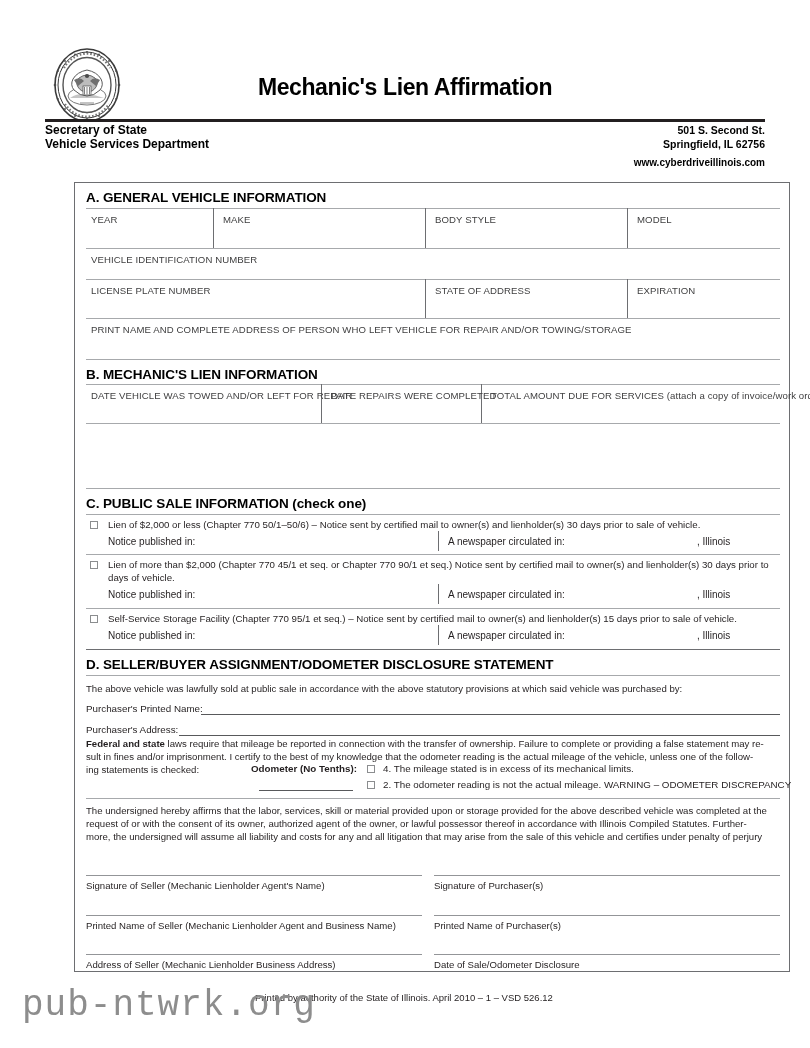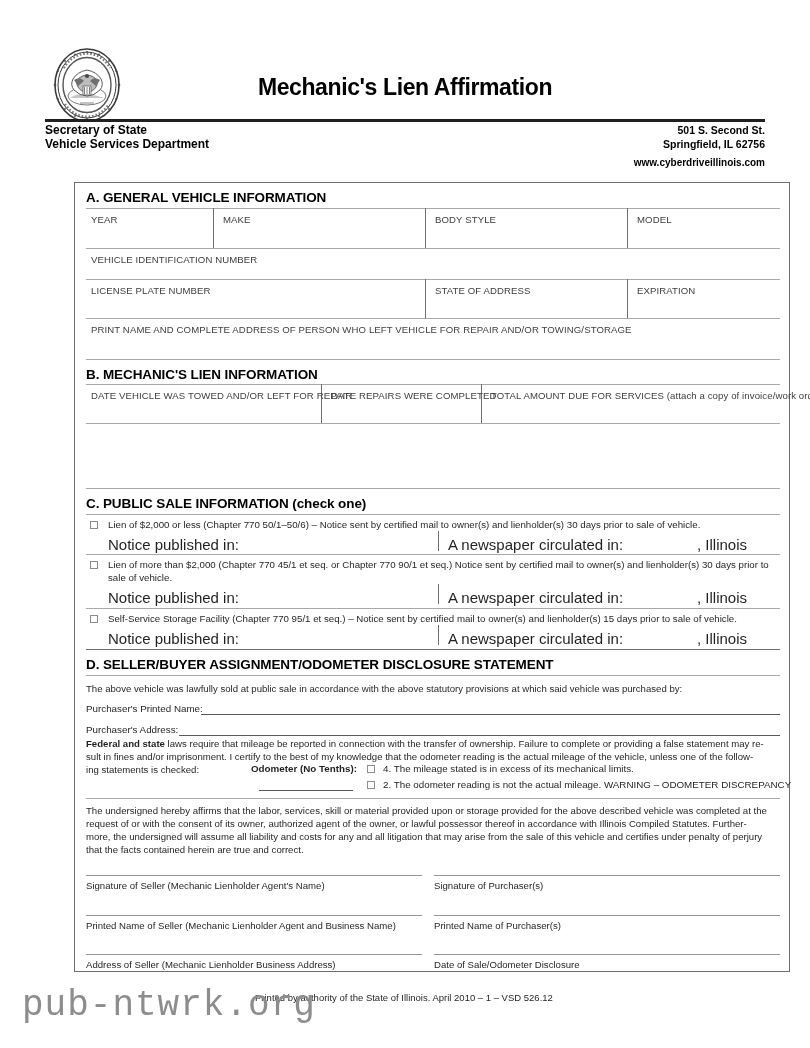--- a/index.html
+++ b/index.html
@@ -131,21 +131,21 @@
     box-sizing: border-box;
   }
   .ctext {
     position: absolute;
     font-size: 9.7px;
     color: #231f20;
     line-height: 13px;
   }
   .csub {
     position: absolute;
-    font-size: 15px;
+    font-size: 10px;
     color: #231f20;
   }
 
   
   .dpara {
     position: absolute;
     font-size: 9.6px;
     line-height: 13.2px;
     color: #231f20;
     text-align: justify;
@@ -315,21 +315,21 @@
     <div class="cbox" style="left:15px; top:338px;"></div>
     <div class="ctext" style="left:33px; top:335px;">Lien of $2,000 or less (Chapter 770 50/1–50/6) – Notice sent by certified mail to owner(s) and lienholder(s) 30 days prior to sale of vehicle.</div>
     <div class="csub" style="left:33px; top:353px;">Notice published in:</div>
     <div class="vr" style="left:363px; top:348px; height:20px;"></div>
     <div class="csub" style="left:373px; top:353px;">A newspaper circulated in:</div>
     <div class="csub" style="left:622px; top:353px;">, Illinois</div>
     <div class="hr" style="top:371px;"></div>
 
     <div class="cbox" style="left:15px; top:378px;"></div>
     <div class="ctext" style="left:33px; top:375px;">Lien of more than $2,000 (Chapter 770 45/1 et seq. or Chapter 770 90/1 et seq.) Notice sent by certified mail to owner(s) and lienholder(s) 30 days prior to</div>
-    <div class="ctext" style="left:33px; top:388px;">sale of vehicle.</div>
+    <div class="ctext" style="left:33px; top:388px;">days of vehicle.</div>
     <div class="csub" style="left:33px; top:406px;">Notice published in:</div>
     <div class="vr" style="left:363px; top:401px; height:20px;"></div>
     <div class="csub" style="left:373px; top:406px;">A newspaper circulated in:</div>
     <div class="csub" style="left:622px; top:406px;">, Illinois</div>
     <div class="hr" style="top:425px;"></div>
 
     <div class="cbox" style="left:15px; top:432px;"></div>
     <div class="ctext" style="left:33px; top:429px;">Self-Service Storage Facility (Chapter 770 95/1 et seq.) – Notice sent by certified mail to owner(s) and lienholder(s) 15 days prior to sale of vehicle.</div>
     <div class="csub" style="left:33px; top:447px;">Notice published in:</div>
     <div class="vr" style="left:363px; top:442px; height:20px;"></div>
@@ -360,21 +360,20 @@
 
     <div class="uline" style="left:184px; top:607px; width:94px; height:1.3px; background:#58595b;"></div>
     <div class="cbox" style="left:292px; top:598px;"></div>
     <div class="dlabel" style="left:308px; top:596px;">2. The odometer reading is not the actual mileage. WARNING – ODOMETER DISCREPANCY</div>
 
     <div class="hr" style="top:615px;"></div>
 
     <div class="dpara" style="left:11px; top:621px; width:694px;">The undersigned hereby affirms that the labor, services, skill or material provided upon or storage provided for the above described vehicle was completed at the</div>
     <div class="dpara" style="left:11px; top:634px; width:694px;">request of or with the consent of its owner, authorized agent of the owner, or lawful possessor thereof in accordance with Illinois Compiled Statutes. Further-</div>
     <div class="dpara" style="left:11px; top:647px; width:694px;">more, the undersigned will assume all liability and costs for any and all litigation that may arise from the sale of this vehicle and certifies under penalty of perjury</div>
-    <div class="dpara" style="left:11px; top:660px; width:694px;">that the facts contained herein are true and correct.</div>
 
     <div class="sigline" style="left:11px;  top:692px; width:336px;"></div>
     <div class="sigcap" style="left:11px;  top:697px;">Signature of Seller (Mechanic Lienholder Agent's Name)</div>
     <div class="sigline" style="left:359px; top:692px; width:346px;"></div>
     <div class="sigcap" style="left:359px; top:697px;">Signature of Purchaser(s)</div>
 
     <div class="sigline" style="left:11px;  top:732px; width:336px;"></div>
     <div class="sigcap" style="left:11px;  top:737px;">Printed Name of Seller (Mechanic Lienholder Agent and Business Name)</div>
     <div class="sigline" style="left:359px; top:732px; width:346px;"></div>
     <div class="sigcap" style="left:359px; top:737px;">Printed Name of Purchaser(s)</div>

